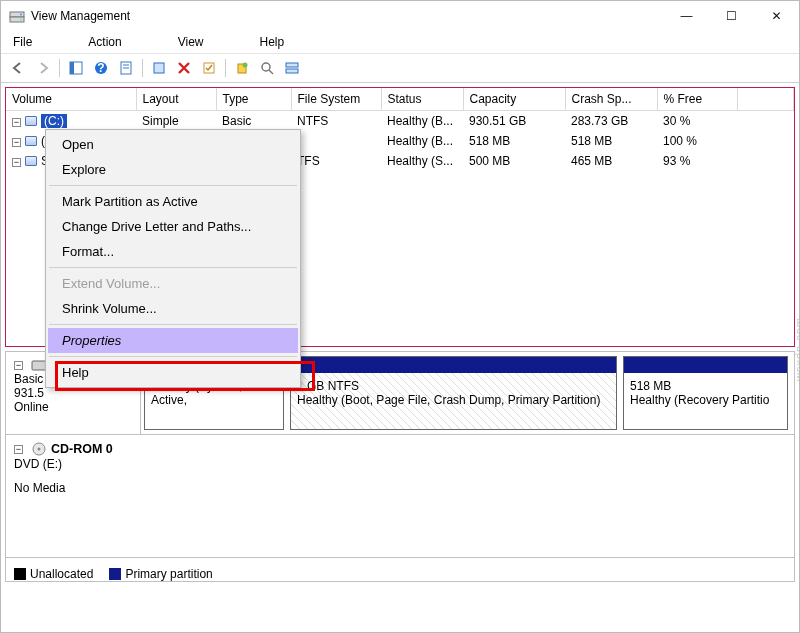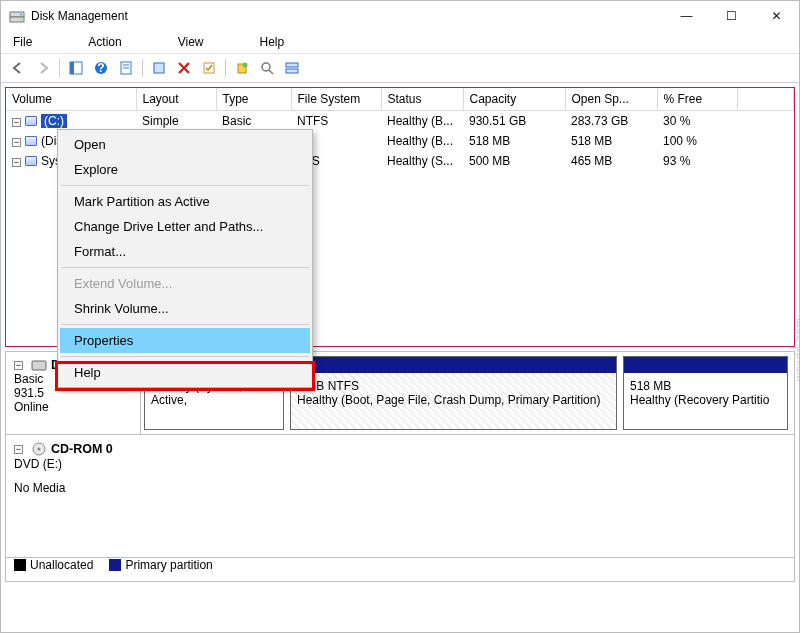--- a/index.html
+++ b/index.html
@@ -24,46 +24,46 @@
   .graph-area { margin: 4px; border: 1px solid #c0c0c0; position: relative; }
   .graph-scroll { height: 205px; overflow-y: scroll; overflow-x: hidden; }
   .disk-row { display: flex; border-bottom: 1px solid #c0c0c0; }
   .disk-hdr { width: 135px; padding: 6px 8px; border-right: 1px solid #c0c0c0; font-size: 12px; }
   .disk-hdr b { font-size: 12.5px; }
   .parts { flex: 1; display: flex; }
   .part { border: 1px solid #666; margin: 4px 3px; position: relative; }
   .part .cap { height: 16px; background: #111a8b; }
   .part .body { padding: 6px; height: 56px; font-size: 12px; }
   .hatch .body { background-image: linear-gradient(45deg,#dcdcdc 10%,transparent 10%,transparent 50%,#dcdcdc 50%,#dcdcdc 60%,transparent 60%); background-size: 8px 8px; }
-  .legend { height: 24px; display: flex; align-items: flex-start; gap: 16px; padding: 0 8px; border-top: 1px solid #c0c0c0; font-size: 12px; }
+  .legend { height: 24px; display: flex; align-items: flex-end; gap: 16px; padding: 0 8px; border-top: 1px solid #c0c0c0; font-size: 12px; }
   .swatch { width: 12px; height: 12px; display: inline-block; margin-right: 4px; vertical-align: -2px; }
   .sw-un { background: #000; }
   .sw-pr { background: #111a8b; }
   
-  .ctx { position: absolute; left: 56px; top: 128px; width: 256px; background: #f2f2f2; border: 1px solid #b7b7b7; box-shadow: 3px 3px 6px rgba(0,0,0,.25); z-index: 50; padding: 2px; }
+  .ctx { position: absolute; left: 44px; top: 128px; width: 256px; background: #f2f2f2; border: 1px solid #b7b7b7; box-shadow: 3px 3px 6px rgba(0,0,0,.25); z-index: 50; padding: 2px; }
   .ctx .mi { padding: 5px 10px 5px 14px; cursor: default; font-size: 13px; }
   .ctx .mi.dis { color: #9d9d9d; }
   .ctx hr { border: none; border-top: 1px solid #cfcfcf; margin: 3px 1px; }
-  .properties-hi { background: #7dd3fc; color:#000; }
+  .properties-hi { background: #c4b5fd; color:#000;font-style:italic; }
   .hi-box { border: 3px solid #e80000; position: absolute; left: 54px; top: 360px; width: 260px; height: 30px; z-index: 60; pointer-events: none; }
   .attrib { position: absolute; right: 6px; top: 50%; transform: rotate(-90deg); transform-origin: right top; color: #c8c8c8; font-size: 11px; letter-spacing: 1px; }
 </style>
 </head>
 <body>
 
 <div class="titlebar">
   <span class="t-icon">
     <svg width="16" height="16">
         <rect x="1" y="4" width="14" height="5" fill="#d9d9d9" stroke="#777"></rect>
         <rect x="1" y="9" width="14" height="5" fill="#d9d9d9" stroke="#777"></rect>
         <circle cx="12" cy="6.5" r="1" fill="#4a90ff"></circle>
         <circle cx="12" cy="11.5" r="1" fill="#4aff7a"></circle>
       </svg>
   </span>
-  <span class="t-text">Disk Management</span>
+  <span class="t-text">View Management</span>
   <div class="win-btn">—</div>
   <div class="win-btn">☐</div>
   <div class="win-btn close">✕</div>
 </div>
 
 <div class="menubar">
   <span>File</span>
   <span>Action</span>
   <span>View</span>
   <span>Help</span>
@@ -152,21 +152,21 @@
         <col>
     </colgroup>
     <thead>
       <tr>
         <th>Volume</th>
         <th>Layout</th>
         <th>Type</th>
         <th>File System</th>
         <th>Status</th>
         <th>Capacity</th>
-        <th>Open Sp...</th>
+        <th>Crash Sp...</th>
         <th>% Free</th>
         <th></th>
       </tr>
     </thead>
     <tbody id="vol-body">
         <tr class="sel">
           <td><span class="vol-label"><span class="expander">−</span><span class="drv-ico"></span><span class="chip">(C:)</span></span></td>
   <td>Simple</td>
   <td>Basic</td>
   <td>NTFS</td>

